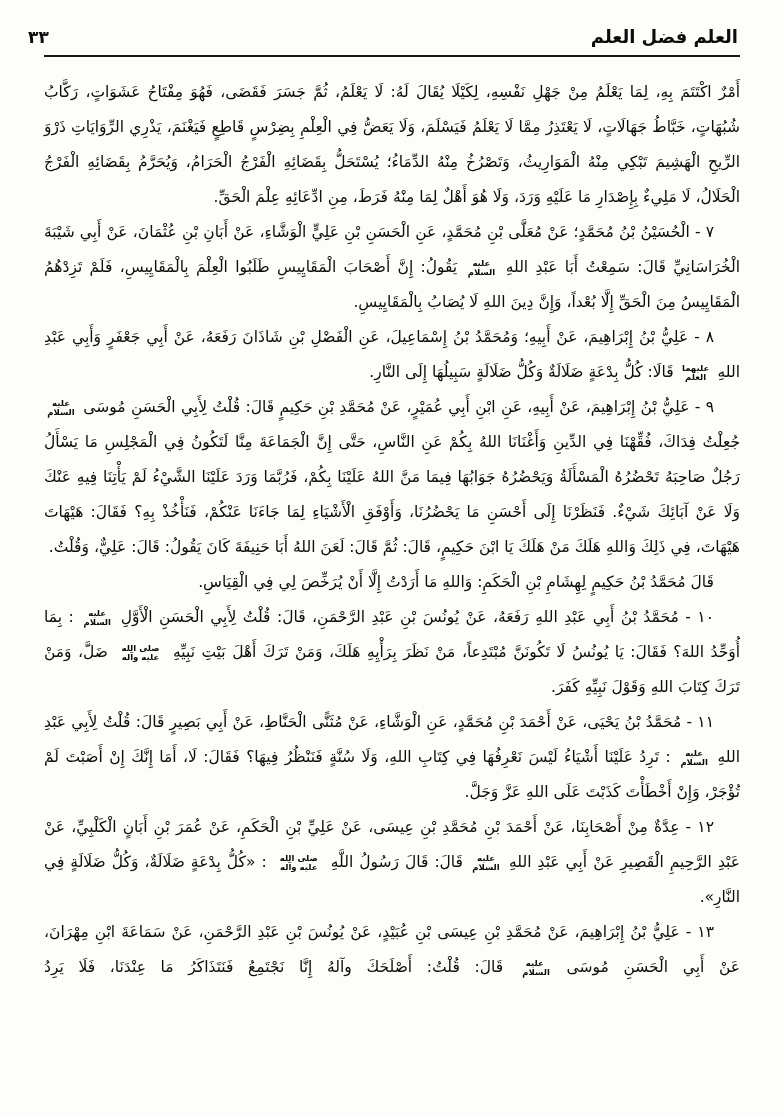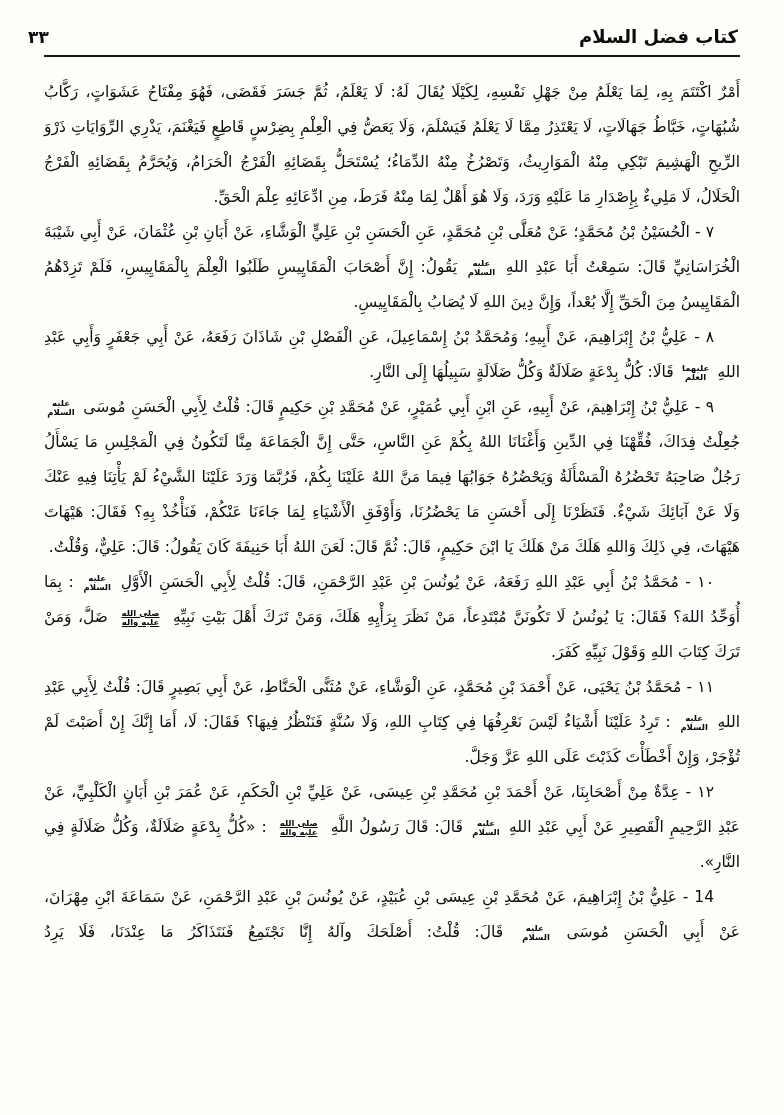--- a/index.html
+++ b/index.html
@@ -50,34 +50,35 @@
     display:inline-block;
     width:30px;
     font-size:8.5px;
     line-height:9px;
     text-align:center;
     vertical-align:middle;
     font-weight:bold;
     text-indent:0;
     margin:0 2px;
   }
-  .honorific.large{width:48px;text-decoration:underline;}
+  .honorific.large{width:48px;}
 </style>
 </head>
 <body>
 
 <div class="page">
   <div class="page-header">
-    <div class="book-title">كتاب فضل السلام</div>
+    <div class="book-title">العلم فضل العلم</div>
     <div class="page-number">٣٣</div>
   </div>
   <hr class="header-rule">
   <div class="text-body">
       <p class="para"><span>أَمْرٌ اكْتَتَمَ بِهِ، لِمَا يَعْلَمُ مِنْ جَهْلِ نَفْسِهِ، لِكَيْلَا يُقَالَ لَهُ: لَا يَعْلَمُ، ثُمَّ جَسَرَ فَقَضَى، فَهُوَ مِفْتَاحُ عَشَوَاتٍ، رَكَّابُ شُبُهَاتٍ، خَبَّاطُ جَهَالَاتٍ، لَا يَعْتَذِرُ مِمَّا لَا يَعْلَمُ فَيَسْلَمَ، وَلَا يَعَضُّ فِي الْعِلْمِ بِضِرْسٍ قَاطِعٍ فَيَغْنَمَ، يَذْرِي الرِّوَايَاتِ ذَرْوَ الرِّيحِ الْهَشِيمَ تَبْكِي مِنْهُ الْمَوَارِيثُ، وَتَصْرُخُ مِنْهُ الدِّمَاءُ؛ يُسْتَحَلُّ بِقَضَائِهِ الْفَرْجُ الْحَرَامُ، وَيُحَرَّمُ بِقَضَائِهِ الْفَرْجُ الْحَلَالُ، لَا مَلِيءٌ بِإِصْدَارِ مَا عَلَيْهِ وَرَدَ، وَلَا هُوَ أَهْلٌ لِمَا مِنْهُ فَرَطَ، مِنِ ادِّعَائِهِ عِلْمَ الْحَقِّ.</span></p>
       <p class="para indent"><span>٧ - الْحُسَيْنُ بْنُ مُحَمَّدٍ؛ عَنْ مُعَلَّى بْنِ مُحَمَّدٍ، عَنِ الْحَسَنِ بْنِ عَلِيٍّ الْوَشَّاءِ، عَنْ أَبَانِ بْنِ عُثْمَانَ، عَنْ أَبِي شَيْبَةَ الْخُرَاسَانِيِّ قَالَ: سَمِعْتُ أَبَا عَبْدِ اللهِ</span> <span class="honorific">عليه السلام</span> <span>يَقُولُ: إِنَّ أَصْحَابَ الْمَقَايِيسِ طَلَبُوا الْعِلْمَ بِالْمَقَايِيسِ، فَلَمْ تَزِدْهُمُ الْمَقَايِيسُ مِنَ الْحَقِّ إِلَّا بُعْداً، وَإِنَّ دِينَ اللهِ لَا يُصَابُ بِالْمَقَايِيسِ.</span></p>
       <p class="para indent"><span>٨ - عَلِيُّ بْنُ إِبْرَاهِيمَ، عَنْ أَبِيهِ؛ وَمُحَمَّدُ بْنُ إِسْمَاعِيلَ، عَنِ الْفَضْلِ بْنِ شَاذَانَ رَفَعَهُ، عَنْ أَبِي جَعْفَرٍ وَأَبِي عَبْدِ اللهِ</span> <span class="honorific">عليهما العلم</span> <span>قَالَا: كُلُّ بِدْعَةٍ ضَلَالَةٌ وَكُلُّ ضَلَالَةٍ سَبِيلُهَا إِلَى النَّارِ.</span></p>
       <p class="para indent"><span>٩ - عَلِيُّ بْنُ إِبْرَاهِيمَ، عَنْ أَبِيهِ، عَنِ ابْنِ أَبِي عُمَيْرٍ، عَنْ مُحَمَّدِ بْنِ حَكِيمٍ قَالَ: قُلْتُ لِأَبِي الْحَسَنِ مُوسَى</span> <span class="honorific">عليه السلام</span> <span>جُعِلْتُ فِدَاكَ، فُقِّهْنَا فِي الدِّينِ وَأَغْنَانَا اللهُ بِكُمْ عَنِ النَّاسِ، حَتَّى إِنَّ الْجَمَاعَةَ مِنَّا لَتَكُونُ فِي الْمَجْلِسِ مَا يَسْأَلُ رَجُلٌ صَاحِبَهُ تَحْضُرُهُ الْمَسْأَلَةُ وَيَحْضُرُهُ جَوَابُهَا فِيمَا مَنَّ اللهُ عَلَيْنَا بِكُمْ، فَرُبَّمَا وَرَدَ عَلَيْنَا الشَّيْءُ لَمْ يَأْتِنَا فِيهِ عَنْكَ وَلَا عَنْ آبَائِكَ شَيْءٌ. فَنَظَرْنَا إِلَى أَحْسَنِ مَا يَحْضُرُنَا، وَأَوْفَقِ الْأَشْيَاءِ لِمَا جَاءَنَا عَنْكُمْ، فَنَأْخُذْ بِهِ؟ فَقَالَ: هَيْهَاتَ هَيْهَاتَ، فِي ذَلِكَ وَاللهِ هَلَكَ مَنْ هَلَكَ يَا ابْنَ حَكِيمٍ، قَالَ: ثُمَّ قَالَ: لَعَنَ اللهُ أَبَا حَنِيفَةَ كَانَ يَقُولُ: قَالَ: عَلِيٌّ، وَقُلْتُ.</span></p>
+      <p class="para indent"><span>قَالَ مُحَمَّدُ بْنُ حَكِيمٍ لِهِشَامِ بْنِ الْحَكَمِ: وَاللهِ مَا أَرَدْتُ إِلَّا أَنْ يُرَخِّصَ لِي فِي الْقِيَاسِ.</span></p>
       <p class="para indent"><span>١٠ - مُحَمَّدُ بْنُ أَبِي عَبْدِ اللهِ رَفَعَهُ، عَنْ يُونُسَ بْنِ عَبْدِ الرَّحْمَنِ، قَالَ: قُلْتُ لِأَبِي الْحَسَنِ الْأَوَّلِ</span> <span class="honorific">عليه السلام</span> <span>: بِمَا أُوَحِّدُ اللهَ؟ فَقَالَ: يَا يُونُسُ لَا تَكُونَنَّ مُبْتَدِعاً، مَنْ نَظَرَ بِرَأْيِهِ هَلَكَ، وَمَنْ تَرَكَ أَهْلَ بَيْتِ نَبِيِّهِ</span> <span class="honorific large">صلى الله عليه وآله</span> <span>ضَلَّ، وَمَنْ تَرَكَ كِتَابَ اللهِ وَقَوْلَ نَبِيِّهِ كَفَرَ.</span></p>
       <p class="para indent"><span>١١ - مُحَمَّدُ بْنُ يَحْيَى، عَنْ أَحْمَدَ بْنِ مُحَمَّدٍ، عَنِ الْوَشَّاءِ، عَنْ مُثَنًّى الْحَنَّاطِ، عَنْ أَبِي بَصِيرٍ قَالَ: قُلْتُ لِأَبِي عَبْدِ اللهِ</span> <span class="honorific">عليه السلام</span> <span>: تَرِدُ عَلَيْنَا أَشْيَاءُ لَيْسَ نَعْرِفُهَا فِي كِتَابِ اللهِ، وَلَا سُنَّةٍ فَنَنْظُرُ فِيهَا؟ فَقَالَ: لَا، أَمَا إِنَّكَ إِنْ أَصَبْتَ لَمْ تُؤْجَرْ، وَإِنْ أَخْطَأْتَ كَذَبْتَ عَلَى اللهِ عَزَّ وَجَلَّ.</span></p>
       <p class="para indent"><span>١٢ - عِدَّةٌ مِنْ أَصْحَابِنَا، عَنْ أَحْمَدَ بْنِ مُحَمَّدِ بْنِ عِيسَى، عَنْ عَلِيِّ بْنِ الْحَكَمِ، عَنْ عُمَرَ بْنِ أَبَانٍ الْكَلْبِيِّ، عَنْ عَبْدِ الرَّحِيمِ الْقَصِيرِ عَنْ أَبِي عَبْدِ اللهِ</span> <span class="honorific">عليه السلام</span> <span>قَالَ: قَالَ رَسُولُ اللَّهِ</span> <span class="honorific large">صلى الله عليه وآله</span> <span>: «كُلُّ بِدْعَةٍ ضَلَالَةٌ، وَكُلُّ ضَلَالَةٍ فِي النَّارِ».</span></p>
-      <p class="para indent justify-last"><span>14 - عَلِيُّ بْنُ إِبْرَاهِيمَ، عَنْ مُحَمَّدِ بْنِ عِيسَى بْنِ عُبَيْدٍ، عَنْ يُونُسَ بْنِ عَبْدِ الرَّحْمَنِ، عَنْ سَمَاعَةَ ابْنِ مِهْرَانَ، عَنْ أَبِي الْحَسَنِ مُوسَى</span> <span class="honorific">عليه السلام</span> <span>قَالَ: قُلْتُ: أَصْلَحَكَ وآلهُ إِنَّا نَجْتَمِعُ فَنَتَذَاكَرُ مَا عِنْدَنَا، فَلَا يَرِدُ</span></p>
+      <p class="para indent justify-last"><span>١٣ - عَلِيُّ بْنُ إِبْرَاهِيمَ، عَنْ مُحَمَّدِ بْنِ عِيسَى بْنِ عُبَيْدٍ، عَنْ يُونُسَ بْنِ عَبْدِ الرَّحْمَنِ، عَنْ سَمَاعَةَ ابْنِ مِهْرَانَ، عَنْ أَبِي الْحَسَنِ مُوسَى</span> <span class="honorific">عليه السلام</span> <span>قَالَ: قُلْتُ: أَصْلَحَكَ وآلهُ إِنَّا نَجْتَمِعُ فَنَتَذَاكَرُ مَا عِنْدَنَا، فَلَا يَرِدُ</span></p>
     </div>
 </div>
 
 </body></html>

